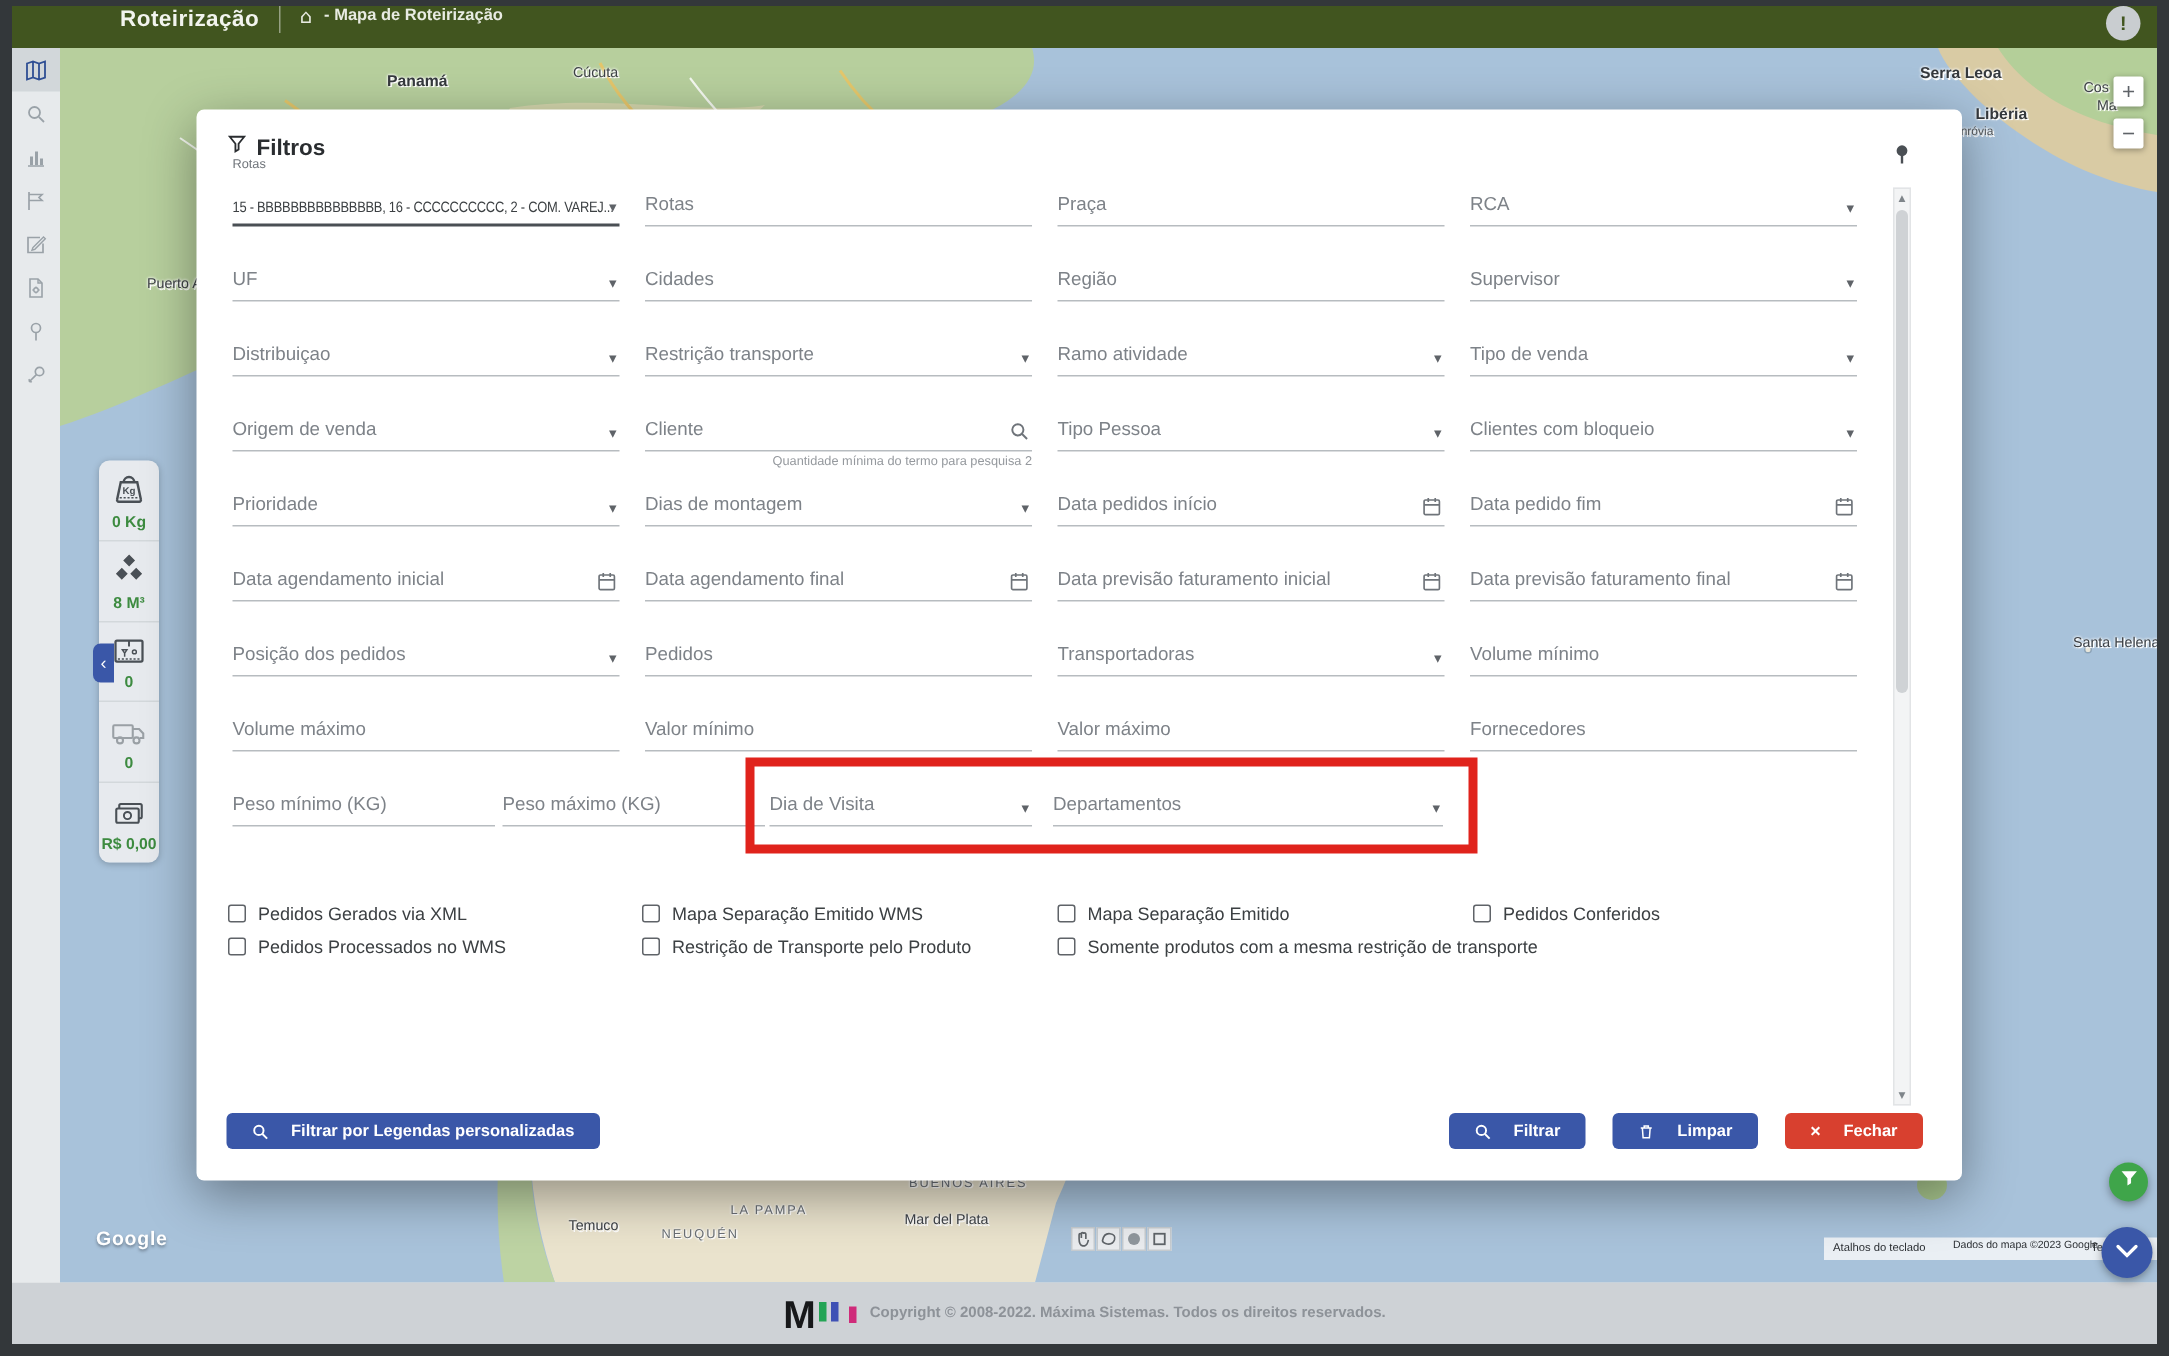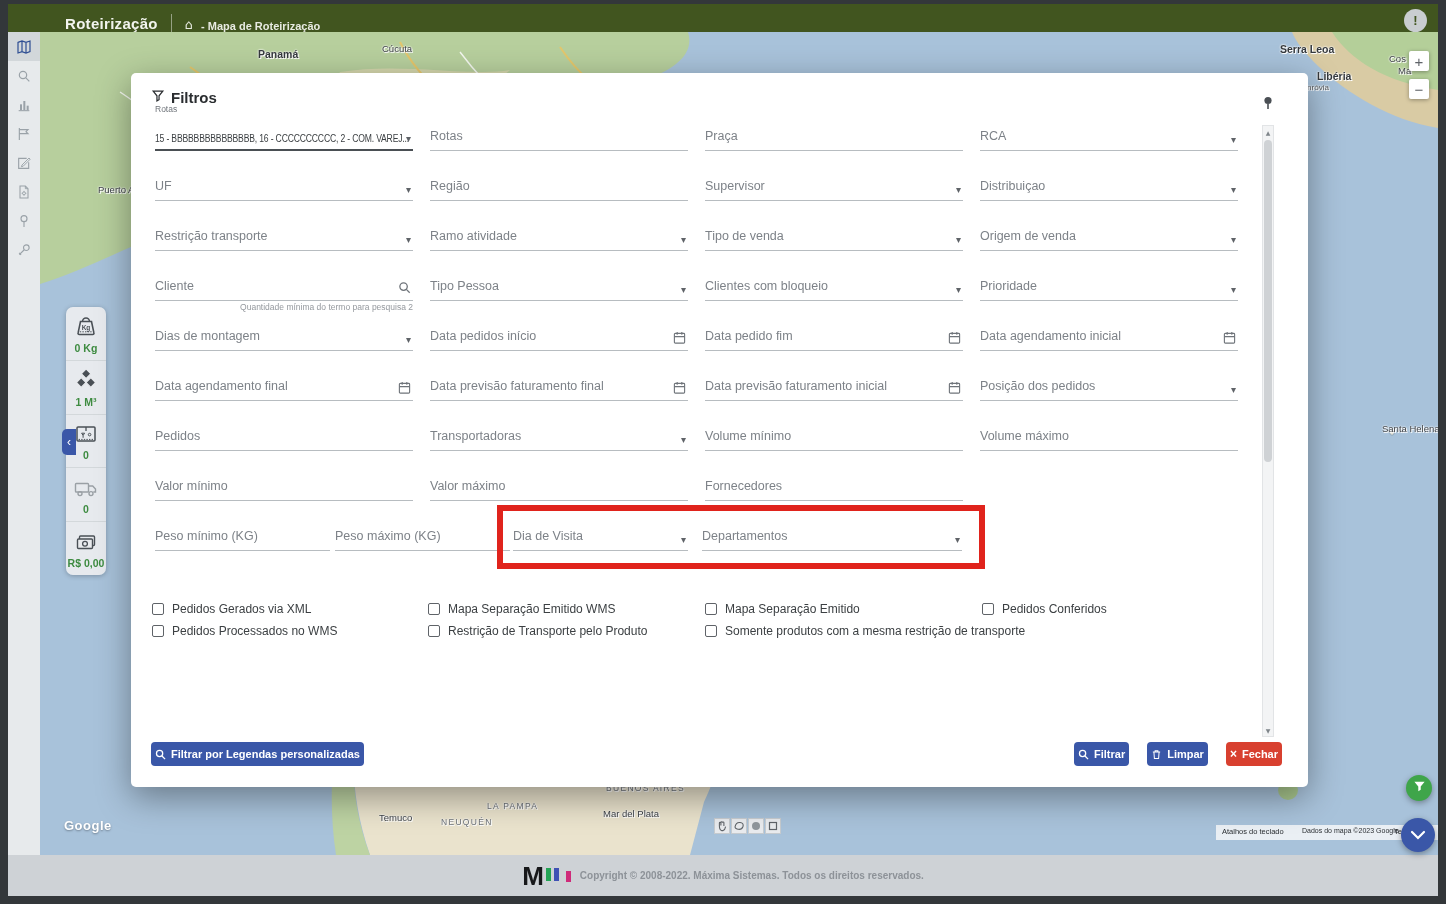--- a/index.html
+++ b/index.html
@@ -1,21 +1,21 @@
 <!DOCTYPE html>
 <html><head>
 <meta charset="utf-8">
 <style>
   html,body{margin:0;padding:0;background:#33373a;}
   *{box-sizing:border-box;font-family:"Liberation Sans","DejaVu Sans",sans-serif;}
   .frame{position:relative;width:1446px;height:904px;background:#33373a;overflow:hidden;}
   .app{position:absolute;left:8px;top:4px;width:1430px;height:892px;background:#e7eaec;}
 
   
-  .header{position:absolute;left:0;top:0;width:1430px;height:28px;background:#41551f;display:flex;align-items:flex-end;padding-left:57px;color:#fff;}
+  .header{position:absolute;left:0;top:0;width:1430px;height:28px;background:#41551f;display:flex;align-items:flex-start;padding-left:72px;color:#fff;}
   .h-title{font-size:15px;font-weight:bold;letter-spacing:.3px;color:#f2f4ee;}
   .h-sep{width:1px;height:18px;background:rgba(255,255,255,.45);margin:0 13px;}
   .h-home{font-family:"DejaVu Sans",sans-serif;font-size:13px;color:#e8ebe2;margin-right:8px;}
   .h-crumb{font-size:11px;font-weight:bold;color:#e8ebe2;}
   .h-alert{margin-left:auto;margin-right:11px;width:23px;height:23px;border-radius:50%;background:#c9cdd0;color:#41551f;font-weight:bold;font-size:13px;display:flex;align-items:center;justify-content:center;cursor:pointer;}
 
   
   .sidebar{position:absolute;left:0;top:28px;width:32px;height:823px;background:#e7eaec;z-index:3;}
   .side-item{width:32px;height:29px;display:flex;align-items:center;justify-content:center;color:#9aa2a8;cursor:pointer;}
   .side-item.active{background:#d2d7da;color:#2e4e93;}
@@ -63,21 +63,21 @@
   .flabel.floating{bottom:auto;top:3px;font-size:8.5px;color:#6f747a;}
   .fvalue{position:absolute;left:0;bottom:5px;width:115%;font-size:10px;color:#3c4043;white-space:nowrap;overflow:hidden;transform:scaleX(.86);transform-origin:left bottom;letter-spacing:-.2px;}
   .caret{position:absolute;right:2px;bottom:5px;font-size:10px;color:#5f6368;font-family:"DejaVu Sans",sans-serif;cursor:pointer;}
   .ficon{position:absolute;right:2px;bottom:6px;width:13px;height:13px;color:#6f747a;cursor:pointer;}
   .ficon svg{width:13px;height:13px;display:block;}
   .helper{position:absolute;right:0;top:51px;font-size:8.5px;color:#95999e;white-space:nowrap;}
   .hl-rect{position:absolute;left:366px;top:432px;width:488px;height:64px;border:6px solid #e0231c;pointer-events:none;z-index:5;}
   .cbitem{position:absolute;display:flex;align-items:center;gap:8px;height:14px;cursor:pointer;}
   .cbox{width:12px;height:12px;border:1.5px solid #5f6368;border-radius:2px;background:#fff;flex:none;}
   .cblabel{font-size:12px;color:#3c4043;white-space:nowrap;}
-  .btn{height:24px;border-radius:4px;color:#fff;font-size:11px;font-weight:bold;display:flex;align-items:center;gap:5px;padding:0 4px;border:none;cursor:pointer;white-space:nowrap;}
+  .btn{height:24px;border-radius:4px;color:#fff;font-size:11px;font-weight:bold;display:flex;align-items:center;gap:15px;padding:0 17px;border:none;cursor:pointer;white-space:nowrap;}
   .btn.blue{background:#3a57a8;}
   .btn.red{background:#d8402f;}
   .btn svg{width:11px;height:11px;display:block;}
   .btn .xg{font-size:12px;font-weight:bold;line-height:1;}
   .legendbtn{position:absolute;left:20px;top:669px;}
   .btnrow{position:absolute;right:26px;top:669px;display:flex;gap:18px;}
   .sb{position:absolute;left:1131px;top:52px;width:12px;height:612px;background:#f3f4f5;border:1px solid #e2e4e6;}
   .sbar{position:absolute;left:0;width:10px;height:12px;display:flex;align-items:center;justify-content:center;font-size:6px;color:#7f858a;cursor:pointer;font-family:"DejaVu Sans",sans-serif;}
   .sbthumb{position:absolute;left:1px;top:14px;width:8px;height:322px;background:#cfd2d5;border-radius:4px;cursor:pointer;}
   .cornericon{position:absolute;left:1130px;top:22px;width:14px;height:16px;color:#4a4f54;cursor:pointer;}
@@ -274,21 +274,21 @@
         <div class="metric">
           <span class="micon">
             <svg viewBox="0 0 28 28">
               <g fill="#4a5056" stroke="#e9ebee" stroke-width="1">
                 <rect x="10.8" y="3.4" width="6.6" height="6.6" transform="rotate(45 14.1 6.7)"></rect>
                 <rect x="5.9" y="12.2" width="6.6" height="6.6" transform="rotate(45 9.2 15.5)"></rect>
                 <rect x="15.5" y="12.2" width="6.6" height="6.6" transform="rotate(45 18.8 15.5)"></rect>
               </g>
             </svg>
           </span>
-          <div class="mval">1 M³</div>
+          <div class="mval">8 M³</div>
         </div>
         <div class="metric">
           <span class="micon">
             <svg viewBox="0 0 28 28">
               <rect x="5" y="7" width="18" height="14" rx="1" fill="none" stroke="currentColor" stroke-width="1.5"></rect>
               <path d="M14 7v4" stroke="currentColor" stroke-width="1.3"></path>
               <path d="M9.6 13.2h3l-1.5 2.2zM11.1 15.4v2.4" fill="none" stroke="currentColor" stroke-width="1"></path>
               <circle cx="17.6" cy="14.6" r="1.3" fill="none" stroke="currentColor" stroke-width="1"></circle>
               <path d="M6.6 19.4h14.8" stroke="currentColor" stroke-width="1" stroke-dasharray="1.4 1.2"></path>
             </svg>
@@ -361,20 +361,23 @@
           </div>
           <div class="fld">
             <span class="flabel">RCA</span>
             <span class="caret">▾</span>
           </div>
           <div class="fld">
             <span class="flabel">UF</span>
             <span class="caret">▾</span>
           </div>
           <div class="fld">
+            <span class="flabel">Cidades</span>
+          </div>
+          <div class="fld">
             <span class="flabel">Região</span>
           </div>
           <div class="fld">
             <span class="flabel">Supervisor</span>
             <span class="caret">▾</span>
           </div>
           <div class="fld">
             <span class="flabel">Distribuiçao</span>
             <span class="caret">▾</span>
           </div>
@@ -450,30 +453,30 @@
           <div class="fld">
             <span class="flabel">Data agendamento final</span>
             <span class="ficon">
               <svg viewBox="0 0 14 14">
                 <rect x="1.5" y="2.5" width="11" height="10.5" rx="1" fill="none" stroke="currentColor" stroke-width="1.2"></rect>
                 <path d="M4.5 1v3M9.5 1v3M1.5 6h11" stroke="currentColor" stroke-width="1.2"></path>
               </svg>
             </span>
           </div>
           <div class="fld">
-            <span class="flabel">Data previsão faturamento final</span>
+            <span class="flabel">Data previsão faturamento inicial</span>
             <span class="ficon">
               <svg viewBox="0 0 14 14">
                 <rect x="1.5" y="2.5" width="11" height="10.5" rx="1" fill="none" stroke="currentColor" stroke-width="1.2"></rect>
                 <path d="M4.5 1v3M9.5 1v3M1.5 6h11" stroke="currentColor" stroke-width="1.2"></path>
               </svg>
             </span>
           </div>
           <div class="fld">
-            <span class="flabel">Data previsão faturamento inicial</span>
+            <span class="flabel">Data previsão faturamento final</span>
             <span class="ficon">
               <svg viewBox="0 0 14 14">
                 <rect x="1.5" y="2.5" width="11" height="10.5" rx="1" fill="none" stroke="currentColor" stroke-width="1.2"></rect>
                 <path d="M4.5 1v3M9.5 1v3M1.5 6h11" stroke="currentColor" stroke-width="1.2"></path>
               </svg>
             </span>
           </div>
           <div class="fld">
             <span class="flabel">Posição dos pedidos</span>
             <span class="caret">▾</span>

